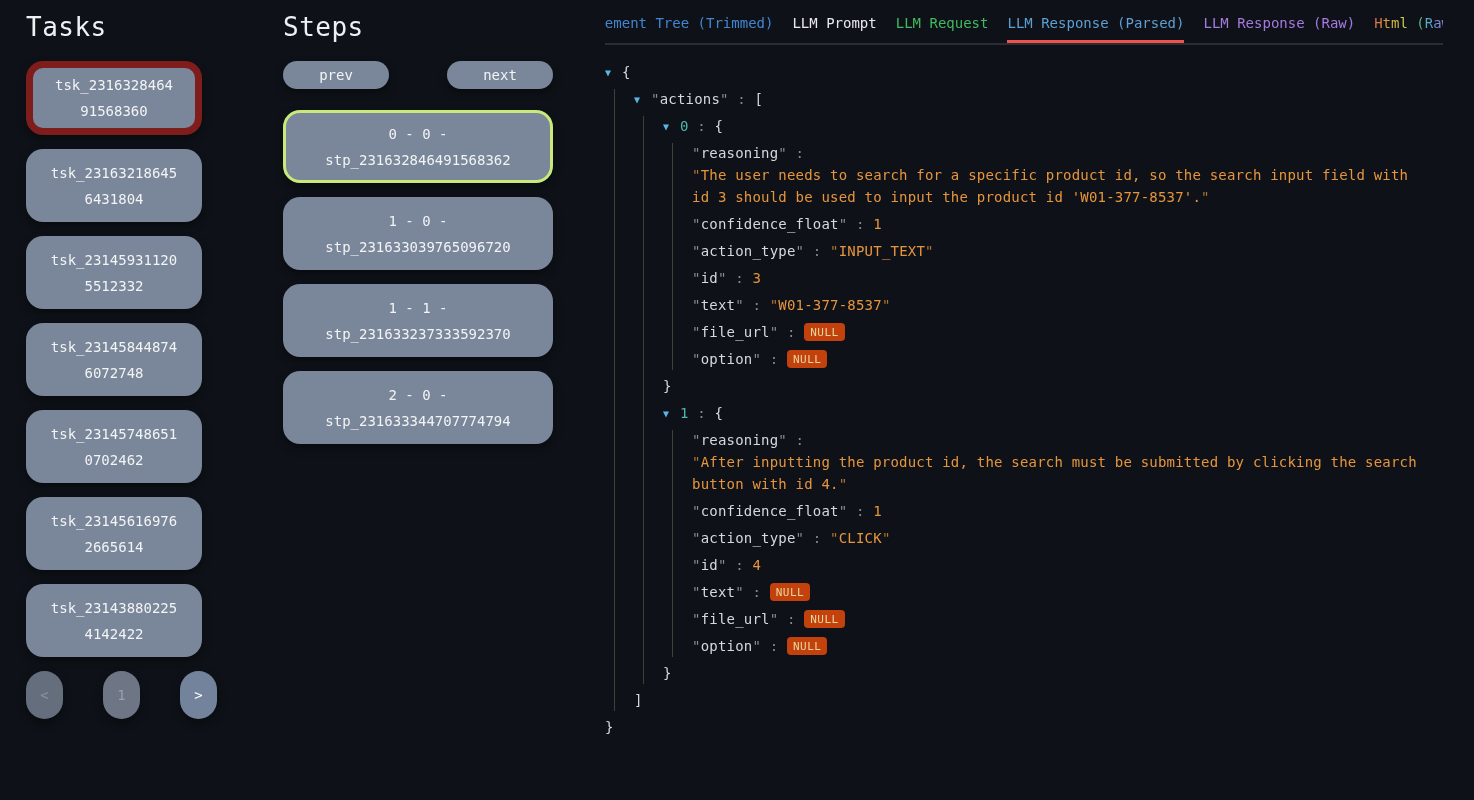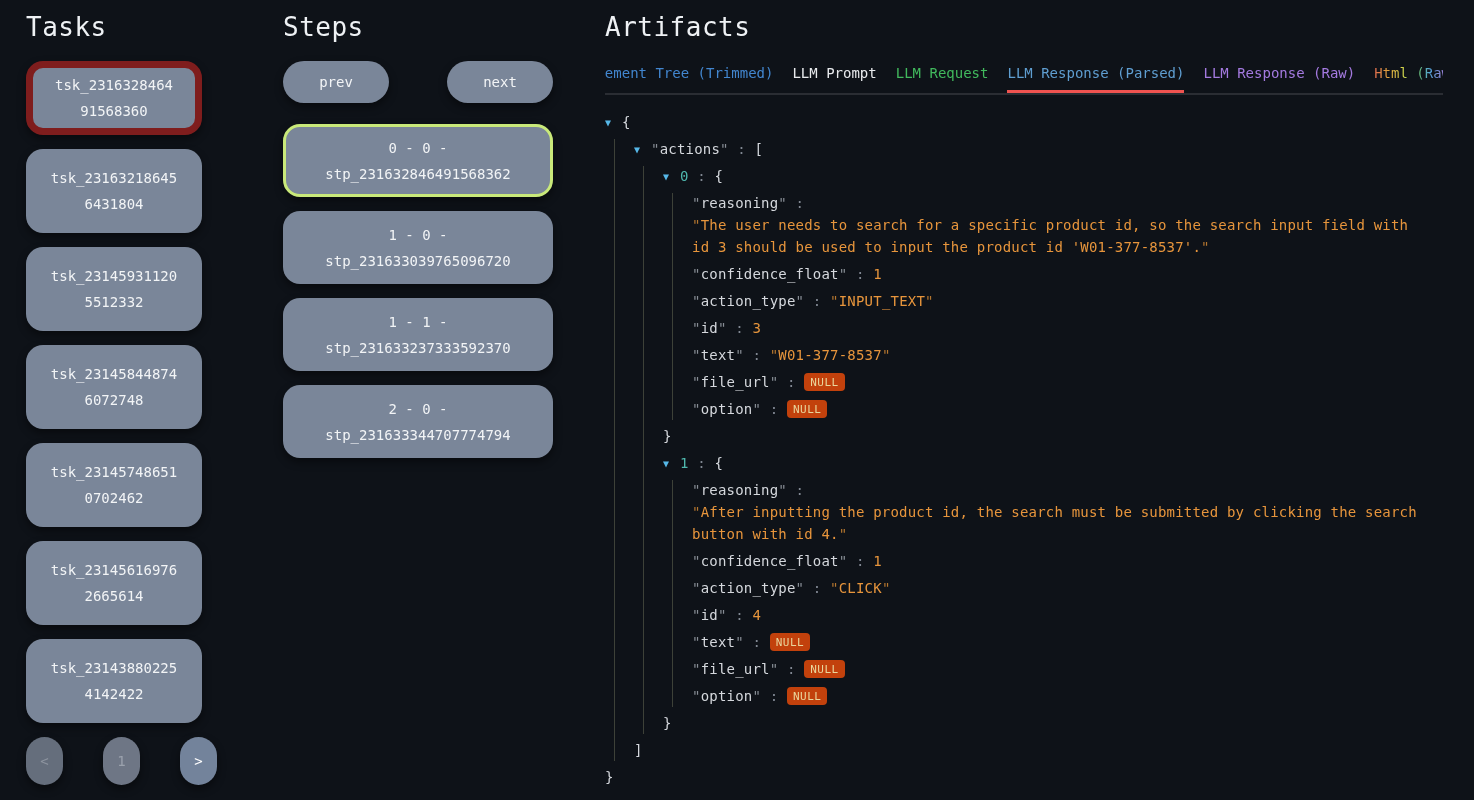--- a/index.html
+++ b/index.html
@@ -14,41 +14,41 @@
   .col h1 {
     font-size: 26px; font-weight: 500; color: #eef1f4;
     margin: 12px 0 19px 0; letter-spacing: 0.5px;
   }
   
   #tasks-col { left: 26px; width: 176px; }
   .task-btn {
     width: 176px; min-height: 73px; margin-bottom: 14px;
     background: #7a8699; border: none; border-radius: 17px;
     color: #f2f4f6; font-family: inherit; font-size: 14px; line-height: 26px;
-    padding: 16px 22px; text-align: center; word-break: break-all;
+    padding: 10px 22px; text-align: center; word-break: break-all;
     box-shadow: 0 4px 8px rgba(0,0,0,.45); cursor: pointer; display: block;
   }
   .task-btn.selected { border: 7px solid #7f1d1d; padding: 4px 19px; }
   .pagination {
     width: 191px; display: flex; justify-content: space-between;
     margin-top: 4px;
   }
   .page-btn {
     width: 37px; height: 48px; border-radius: 24px; border: none;
     font-family: inherit; font-size: 14px; cursor: pointer;
     box-shadow: 0 4px 8px rgba(0,0,0,.45);
   }
   .page-btn.prev { background: #656e7c; color: #8d949f; }
   .page-btn.current { background: #6e7685; color: #9ba2ad; }
   .page-btn.next { background: #73839b; color: #ffffff; }
   
   #steps-col { left: 283px; width: 270px; }
   .step-nav { display: flex; justify-content: space-between; margin-bottom: 21px; }
   .nav-btn {
-    width: 106px; height: 42px; border: none; border-radius: 21px;
+    width: 106px; height: 28px; border: none; border-radius: 21px;
     background: #7a8699; color: #f2f4f6; font-family: inherit; font-size: 14px;
     box-shadow: 0 4px 8px rgba(0,0,0,.45); cursor: pointer;
   }
   .step-btn {
     width: 270px; min-height: 73px; margin-bottom: 14px;
     background: #7a8699; border: none; border-radius: 17px;
     color: #f2f4f6; font-family: inherit; font-size: 14px; line-height: 26px;
     padding: 10px 26px; text-align: center; overflow-wrap: break-word;
     box-shadow: 0 4px 8px rgba(0,0,0,.45); cursor: pointer; display: block;
   }
@@ -129,21 +129,20 @@
   </div>
   <div id="step-list">
       <button class="step-btn selected">0 - 0 - stp_231632846491568362</button>
       <button class="step-btn">1 - 0 - stp_231633039765096720</button>
       <button class="step-btn">1 - 1 - stp_231633237333592370</button>
       <button class="step-btn">2 - 0 - stp_231633344707774794</button>
     </div>
 </div>
 
 <div class="col" id="artifacts-col">
-  <h1>Artifacts</h1>
   <div class="tabbar" id="tabbar">
       <button class="tab" style="color: rgb(66, 134, 207);">Element Tree (Trimmed)</button>
       <button class="tab" style="color: rgb(232, 234, 237);">LLM Prompt</button>
       <button class="tab" style="color: rgb(65, 185, 93);">LLM Request</button>
       <button class="tab active" style="color: rgb(95, 158, 209);">LLM Response (Parsed)</button>
       <button class="tab" style="color: rgb(164, 122, 224);">LLM Response (Raw)</button>
       <button class="tab rainbow">Html (Raw)</button>
     </div>
   <div class="json-viewer" id="json-viewer">
       <div class="jv-row"><i class="jv-tri">▼</i><span class="jv-brace">{</span></div>

